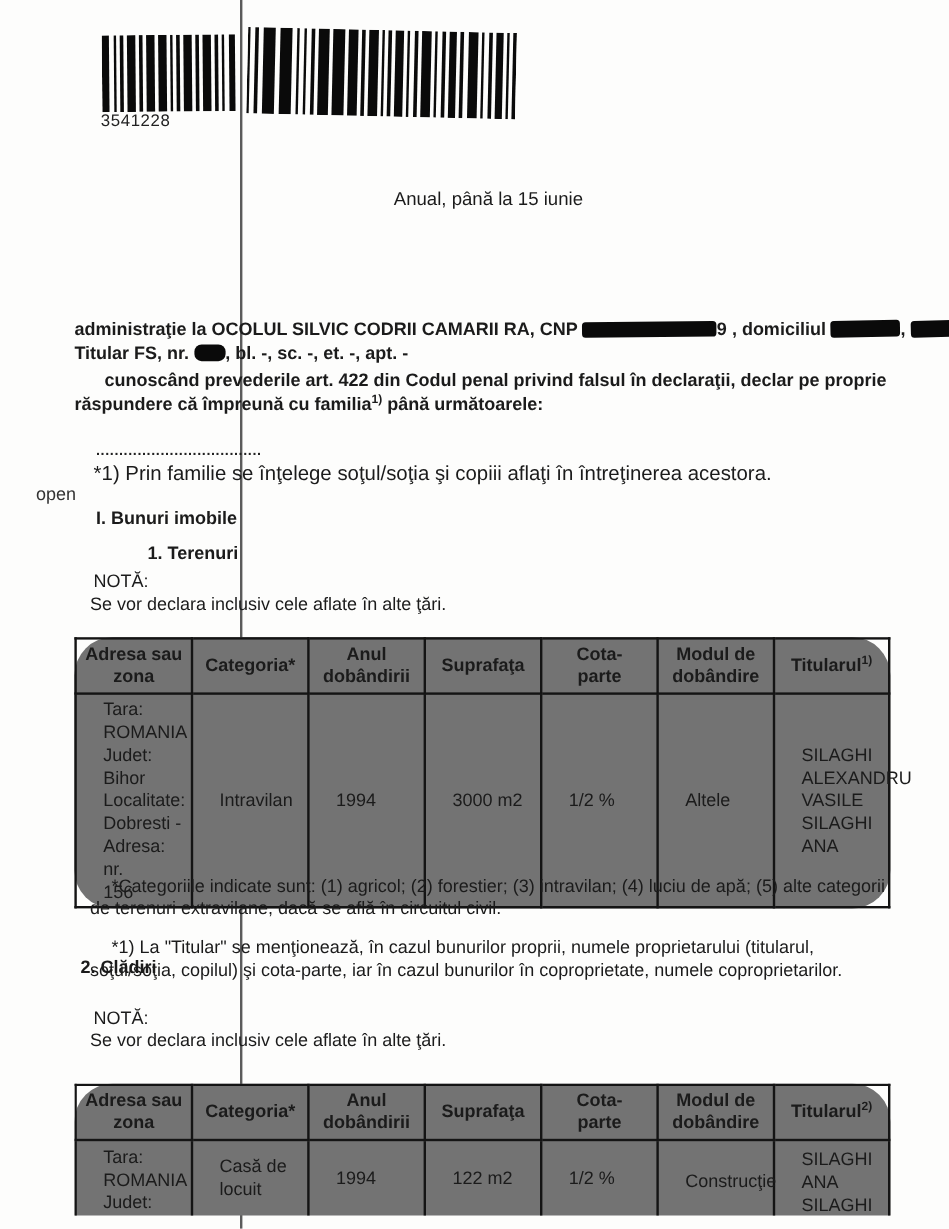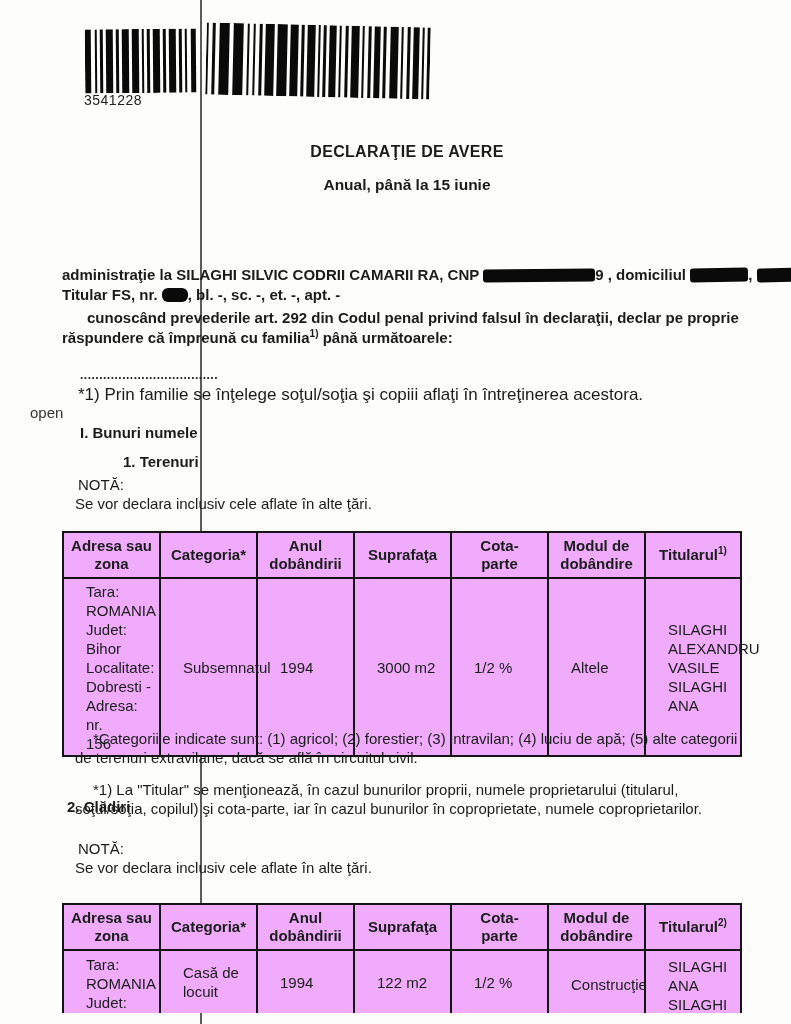--- a/index.html
+++ b/index.html
@@ -9,42 +9,42 @@
     font-family:"Liberation Sans","DejaVu Sans",sans-serif;
   }
   .abs{position:absolute;}
   
   .scanline{position:absolute;left:200px;top:0;width:2px;height:1024px;background:#5b5b5b;}
   
   .bc-num{position:absolute;left:84px;top:92px;font-size:14px;color:#222;letter-spacing:0.5px;}
   
   .title-wrap{position:absolute;left:62px;top:143px;width:690px;text-align:center;}
   .doc-title{font-size:16px;font-weight:bold;letter-spacing:0.3px;}
-  .doc-subtitle{font-size:15.5px;font-weight:bold;margin-top:15px;}
+  .doc-subtitle{font-size:15.5px;font-weight:normal;margin-top:15px;}
   
   .intro{position:absolute;left:62px;top:265px;width:700px;font-weight:bold;font-size:15px;line-height:19.5px;}
   .intro .ln{white-space:nowrap;}
   .indent1{padding-left:22px;}
   .redact{display:inline-block;background:#0a0a0a;border-radius:3px;vertical-align:-2px;}
   .r-cnp{width:112px;height:13px;transform:rotate(-0.6deg);}
   .r-dom1{width:58px;height:14px;transform:rotate(-1.2deg);}
   .r-dom2{width:44px;height:14px;transform:rotate(-1.5deg);}
   .r-nr{width:26px;height:14px;border-radius:6px;}
   .p2{margin-top:4px;text-indent:25px;white-space:normal;}
   sup{font-size:10px;vertical-align:super;line-height:0;}
   .dots{position:absolute;left:80px;top:368px;font-size:12px;font-weight:bold;letter-spacing:0.5px;color:#222;}
   .fn-family{position:absolute;left:78px;top:385px;font-size:17px;}
   .stray{position:absolute;left:30px;top:404px;font-size:15px;color:#333;}
   .s-head{font-weight:bold;font-size:15px;}
   .h-bunuri{left:80px;top:424px;}
   .h-terenuri{left:80px;top:453px;margin-left:43px;}
   .nota1-label{left:78px;top:476px;font-size:15px;}
   .nota1-text{left:75px;top:495px;font-size:15px;}
   
-  .tbl{border-collapse:collapse;table-layout:fixed;width:678px;background:#f0abfc;}
+  .tbl{border-collapse:collapse;table-layout:fixed;width:678px;background:#737373;border-radius:32px;}
   .tbl th,.tbl td{border:2px solid #141414;font-size:15px;}
   .tbl th{font-weight:bold;text-align:center;vertical-align:middle;white-space:pre-line;line-height:18px;padding:4px 1px;height:36px;}
   .tbl td{text-align:left;vertical-align:middle;white-space:pre-line;line-height:19px;padding:2px 4px 2px 22px;}
   .t1-wrap{left:62px;top:531px;}
   .t1-row td{height:114px;}
   .t1-row td.c-adresa{vertical-align:top;padding-top:3px;}
   .t2-wrap{left:62px;top:903px;width:682px;height:110px;overflow:hidden;}
   .t2-row td{height:160px;vertical-align:top;}
   .t2-row .c-adresa{padding-top:4px;}
   .t2-row .c-categoria{padding-top:12px;}
@@ -111,41 +111,40 @@
       <rect x="195" y="0" width="2" height="72"></rect>
     <rect x="201" y="0" width="3" height="72"></rect>
       <rect x="207" y="0" width="6" height="72"></rect>
     <rect x="216" y="0" width="2" height="72"></rect>
       <rect x="221" y="0" width="3" height="72"></rect>
   </g>
 </svg>
 <div class="bc-num">3541228</div>
 
 <div class="title-wrap">
-  <div class="doc-title">DECLARAŢIE DE AVERE</div>
   <div class="doc-subtitle">Anual, până la 15 iunie</div>
 </div>
 
 <div class="intro">
   <div class="ln">
-    <span>administraţie la SILAGHI SILVIC CODRII CAMARII RA, CNP </span><span class="redact r-cnp"></span><span>9 , domiciliul </span><span class="redact r-dom1"></span><span>, </span><span class="redact r-dom2"></span>
+    <span>administraţie la OCOLUL SILVIC CODRII CAMARII RA, CNP </span><span class="redact r-cnp"></span><span>9 , domiciliul </span><span class="redact r-dom1"></span><span>, </span><span class="redact r-dom2"></span>
   </div>
   <div class="ln">
     <span>Titular FS, nr. </span><span class="redact r-nr"></span><span>, bl. -, sc. -, et. -, apt. -</span>
   </div>
   <div class="p2">
-    <span>cunoscând prevederile art. 292 din Codul penal privind falsul în declaraţii, declar pe proprie răspundere că împreună cu familia</span><sup>1)</sup><span> până următoarele:</span>
+    <span>cunoscând prevederile art. 422 din Codul penal privind falsul în declaraţii, declar pe proprie răspundere că împreună cu familia</span><sup>1)</sup><span> până următoarele:</span>
   </div>
 </div>
 
 <div class="dots">....................................</div>
 <div class="fn-family">*1) Prin familie se înţelege soţul/soţia şi copiii aflaţi în întreţinerea acestora.</div>
 <div class="stray">open</div>
 
-<div class="abs s-head h-bunuri">I. Bunuri numele</div>
+<div class="abs s-head h-bunuri">I. Bunuri imobile</div>
 <div class="abs s-head h-terenuri">1. Terenuri</div>
 <div class="abs nota1-label">NOTĂ:</div>
 <div class="abs nota1-text">Se vor declara inclusiv cele aflate în alte ţări.</div>
 
 <div class="abs t1-wrap">
   <table class="tbl">
     <colgroup>
         <col style="width:97px">
         <col style="width:97px">
         <col style="width:97px">
@@ -169,21 +168,21 @@
       <th><span>Titularul</span><sup>1)</sup></th>
     </tr>
     <tr class="t1-row">
       <td class="c-adresa">Tara:
 ROMANIA
 Judet: Bihor
 Localitate:
 Dobresti -
 Adresa: nr.
 156</td>
-      <td>Subsemnatul</td>
+      <td>Intravilan</td>
       <td>1994</td>
       <td>3000 m2</td>
       <td>1/2 %</td>
       <td>Altele</td>
       <td>SILAGHI
 ALEXANDRU
 VASILE
 SILAGHI ANA</td>
     </tr>
   </tbody>

